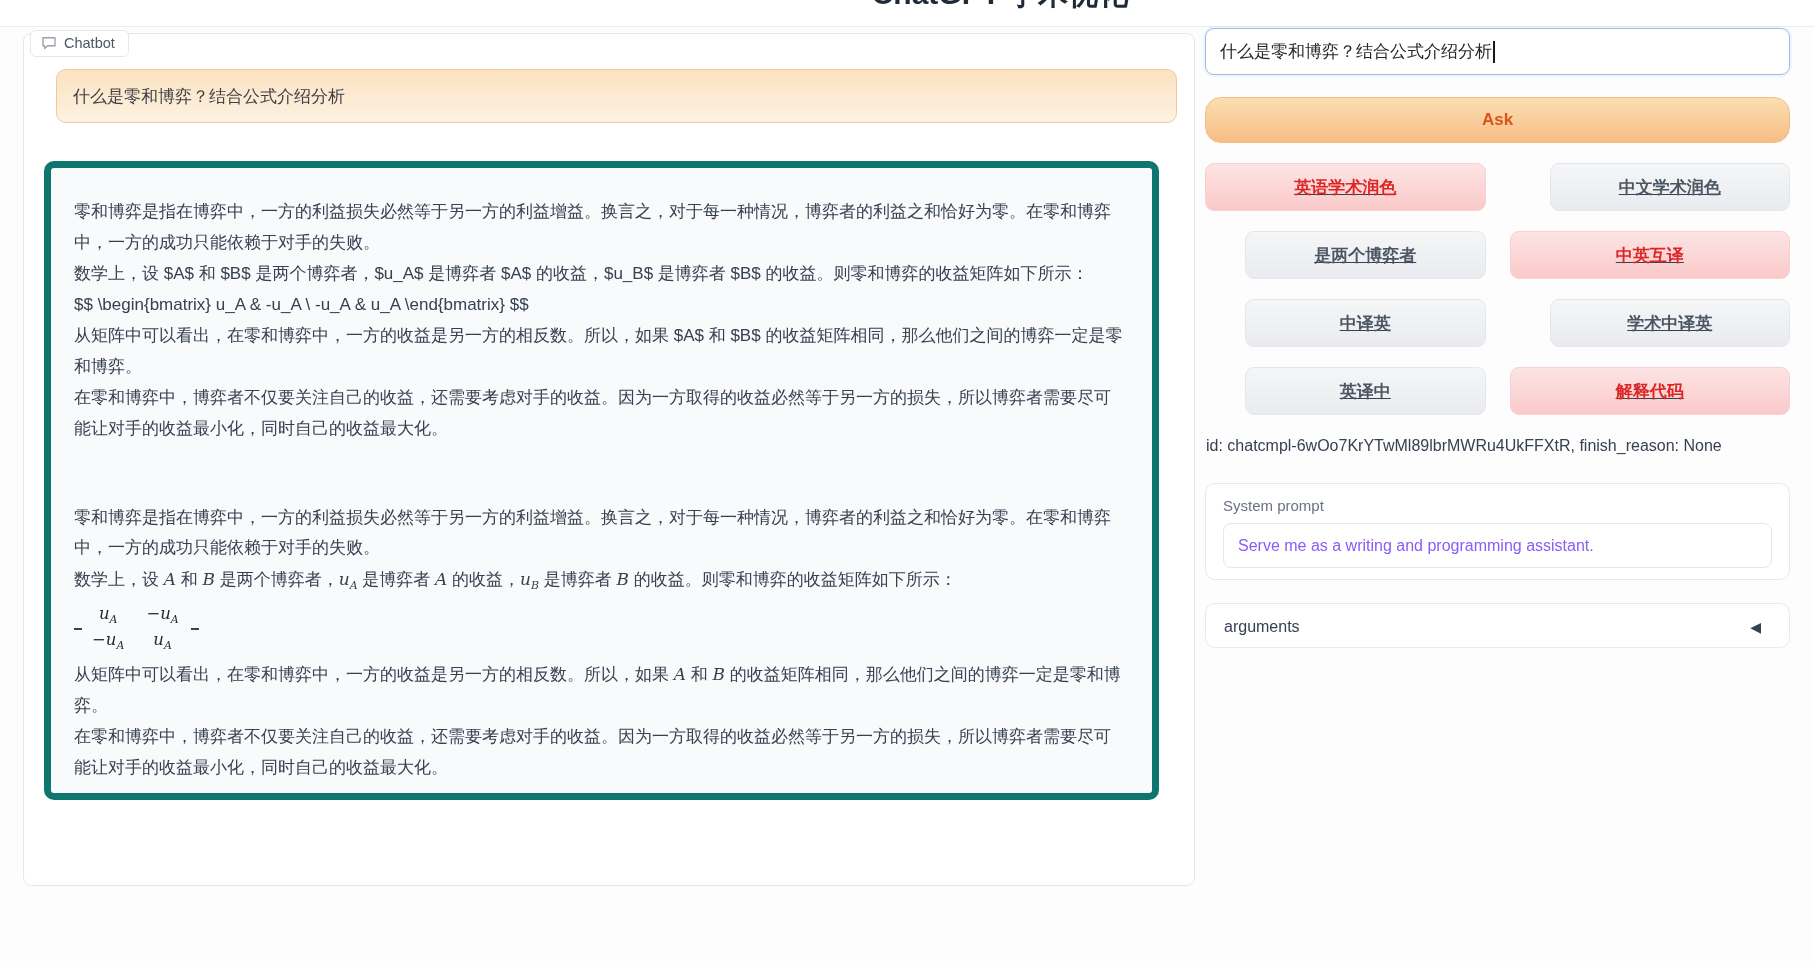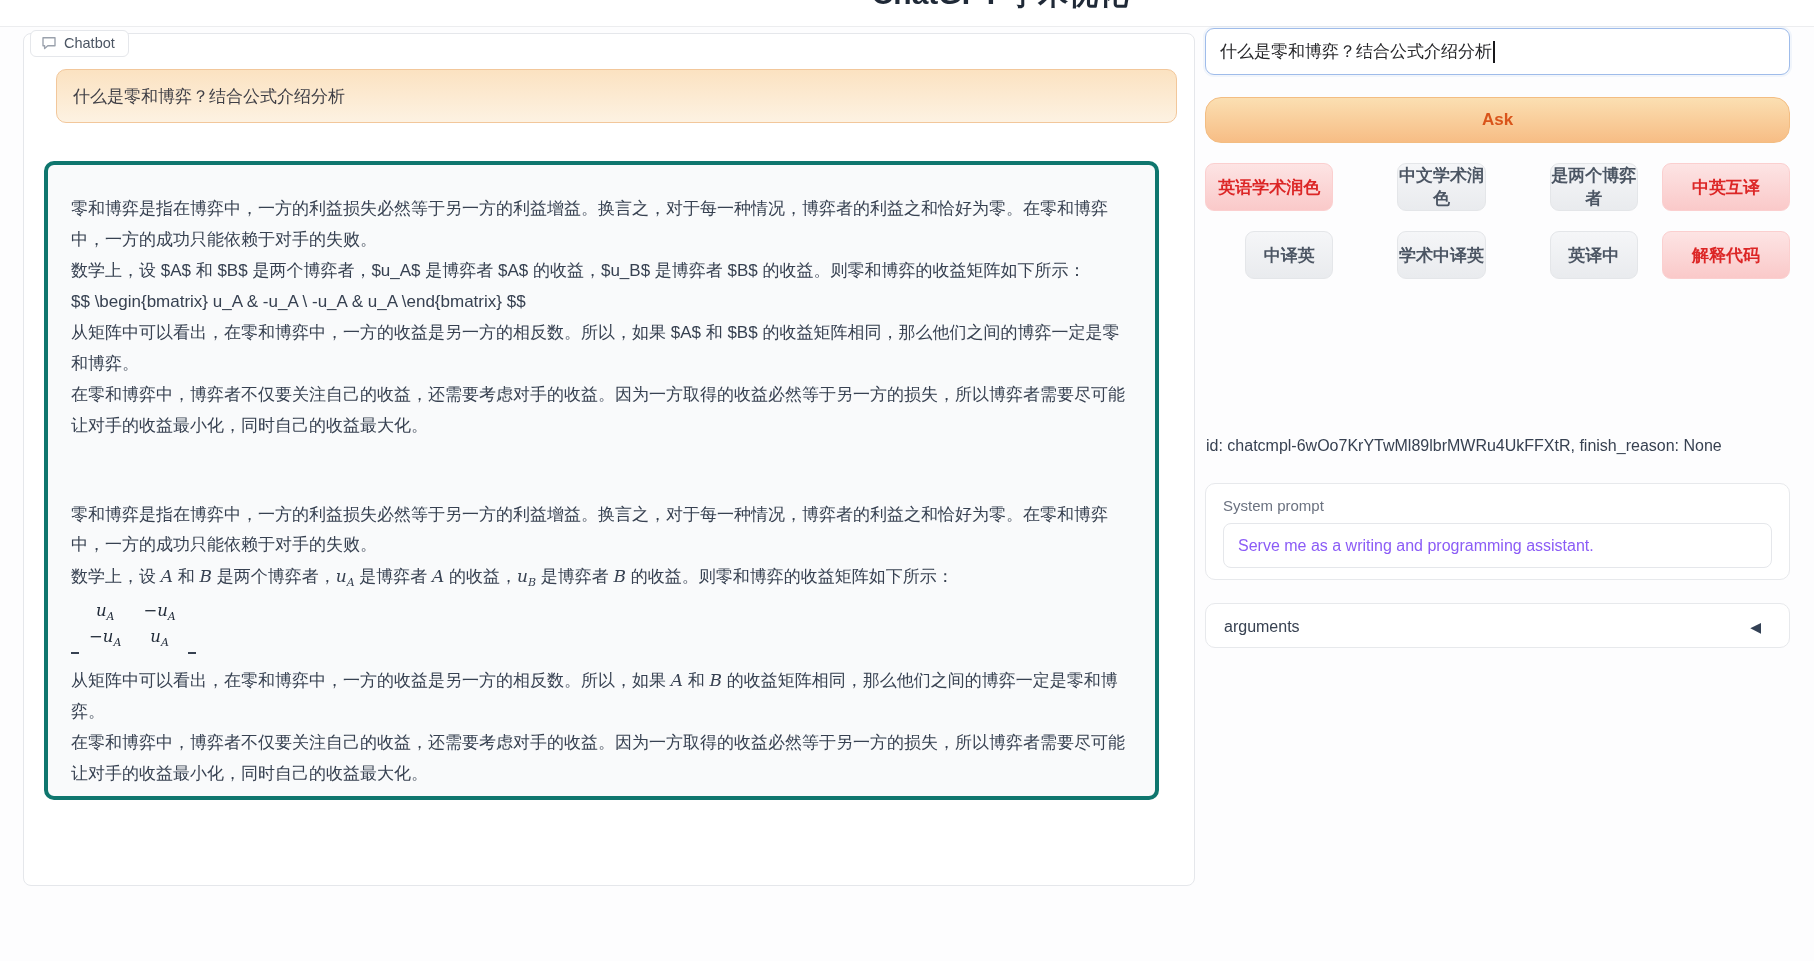--- a/index.html
+++ b/index.html
@@ -29,30 +29,30 @@
   }
   .panel-label svg { display:block; }
   .user-bubble {
     position:absolute; left:32px; right:17px; top:35px; height:54px;
     border:1px solid var(--user-border,#f2c79b); border-radius:10px;
     background:linear-gradient(to bottom, var(--user-top,#fbe2c1), var(--user-bottom,#fdf2e2));
     display:flex; align-items:center; padding:0 16px; font-size:17px; color:#3f3f46;
   }
   .bot-bubble {
     position:absolute; left:20px; right:35px; top:127px; height:639px;
-    background:#f9fafb; border:4px solid #0f766e; border-radius:10px;
+    background:#f9fafb; border:7px solid #0f766e; border-radius:10px;
     padding:29px 26px 0 23px; font-size:17px; line-height:1.82; color:var(--text,#374151);
     overflow:hidden;
   }
   .bot-bubble p { margin:0; }
   .block-gap { height:58px; }
   .mvar { font-family:"DejaVu Serif", serif; font-style:italic; }
   .mvar sub, .mcell sub { font-size:11px; font-style:italic; font-family:"DejaVu Serif", serif; }
   
-  .matrix { display:inline-flex; align-items:flex-end; margin:3px 0 2px 0; }
+  .matrix { display:inline-flex; align-items:center; margin:3px 0 2px 0; }
   .brk { width:8px; border-top:1.6px solid #374151; border-bottom:1.6px solid #374151; }
   .brk.l { border-left:1.6px solid #374151; }
   .brk.r { border-right:1.6px solid #374151; }
   .mat-grid {
     display:grid; grid-template-columns:auto auto; column-gap:22px;
     padding:2px 12px 3px 10px; line-height:1.45;
     font-family:"DejaVu Serif", serif; font-style:italic; font-size:16.5px; color:#1f2937;
   }
   .mcell { text-align:center; }
   
@@ -65,21 +65,21 @@
   .caret { display:inline-block; width:1.5px; height:22px; background:#18181b; margin-left:1px; }
   .ask-btn {
     position:absolute; left:1205px; top:97px; width:585px; height:46px;
     border:1px solid #f3bd82; border-radius:16px; cursor:pointer;
     background:linear-gradient(to bottom, var(--ask-top,#fbdfb2), var(--ask-bottom,#f7bd85));
     color:var(--ask-text,#d9541a); font-weight:700; font-size:17px;
     font-family:"Liberation Sans","DejaVu Sans",sans-serif;
   }
   .btn-grid {
     position:absolute; left:1205px; top:163px; width:585px;
-    display:grid; grid-template-columns:1fr 1fr 1fr 1fr; column-gap:24px; row-gap:20px;
+    display:grid; grid-template-columns:1fr 1fr; column-gap:24px; row-gap:20px;text-decoration:underline;
   }
   .fn-btn {
     height:48px; border-radius:9px; font-size:17px; font-weight:700; cursor:pointer;
     font-family:"Liberation Sans","DejaVu Sans",sans-serif;
   }
   .fn-btn.gray {
     border:1px solid #e4e6e9; color:var(--btn-gray-text,#4b5563);
     background:linear-gradient(to bottom, var(--btn-gray-top,#f5f6f8), var(--btn-gray-bottom,#e9ebee));
     margin-left:40px;
   }

